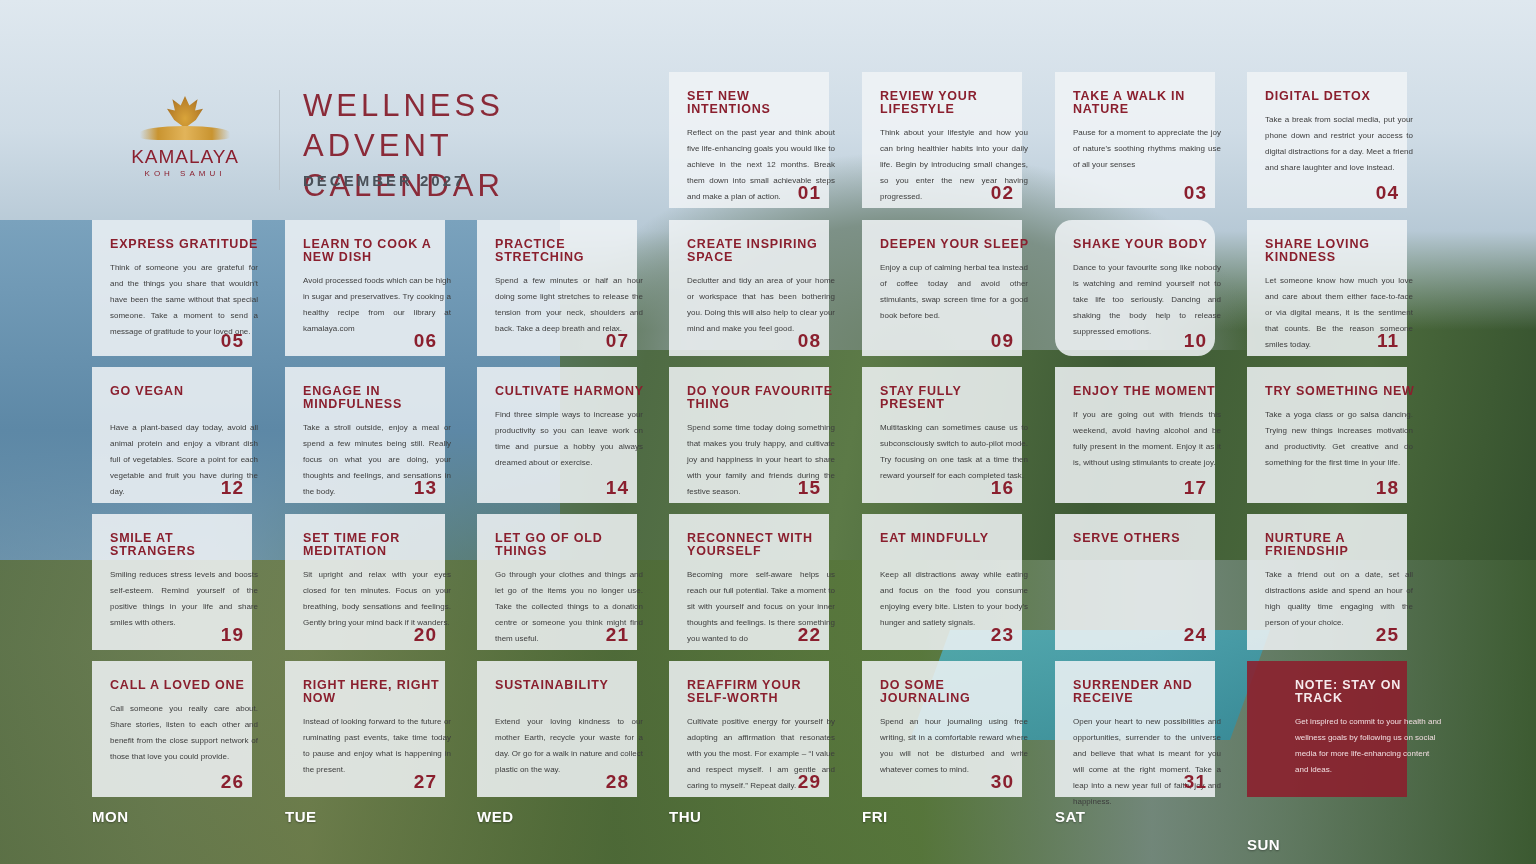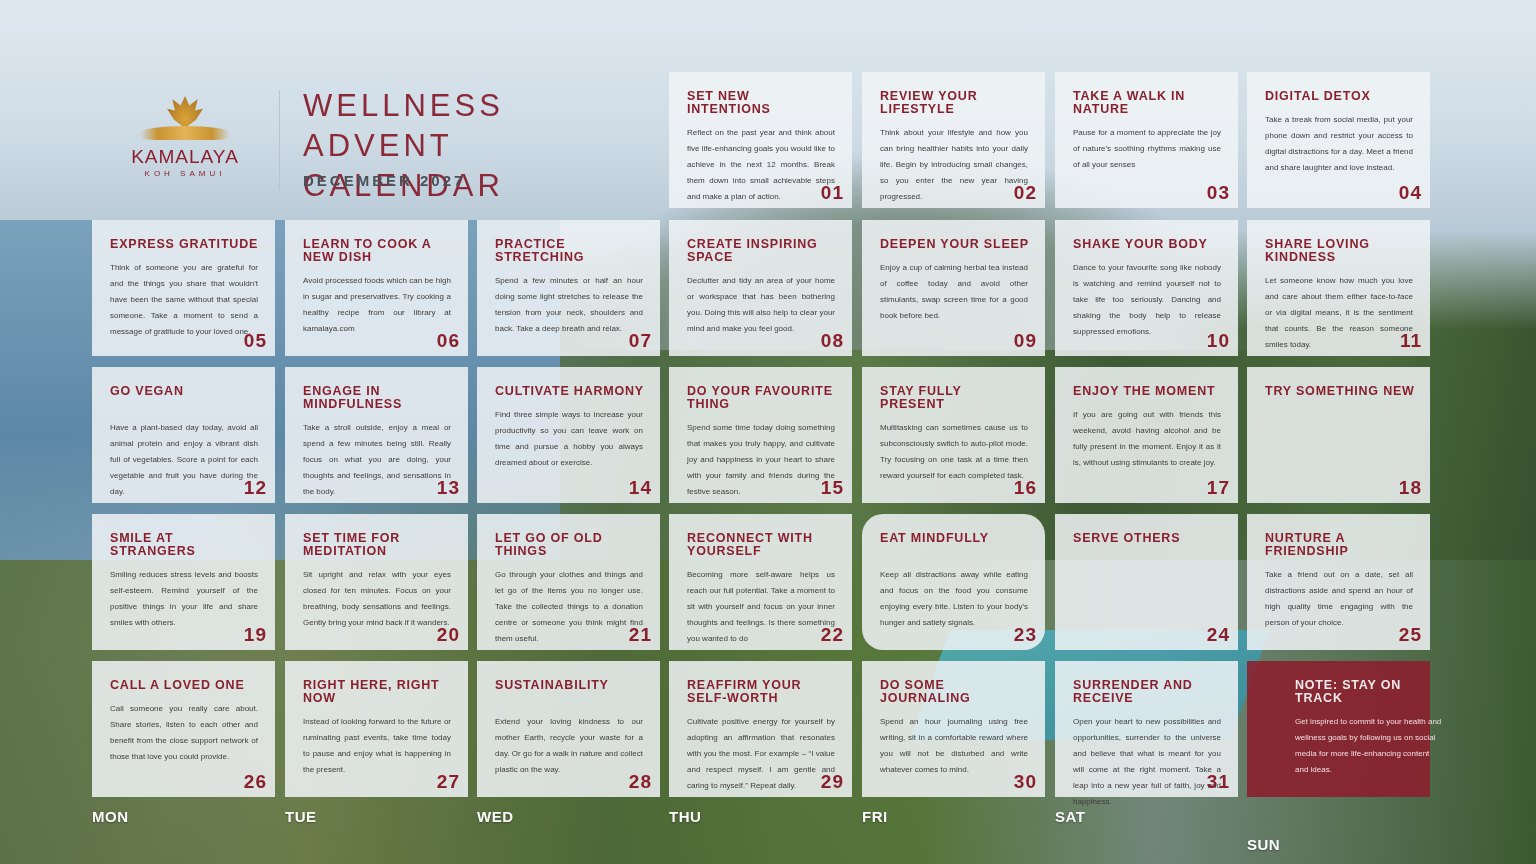--- a/index.html
+++ b/index.html
@@ -47,21 +47,21 @@
     background: linear-gradient(90deg, rgba(201,148,48,0) 0%, #c99430 20%, #e2b45a 50%, #c99430 80%, rgba(201,148,48,0) 100%);
     border-radius: 50% 50% 20% 20%;
   }
   .logo-name { font-family:"Liberation Sans", sans-serif; font-size:19px; color:#8a1f2e; letter-spacing:1px; margin-top:4px; }
   .logo-sub { font-size:8px; color:#8a1f2e; letter-spacing:4px; margin-top:1px; }
   .divider { position:absolute; left:187px; top:4px; width:1px; height:100px; background:#b9c3cb; }
   .title { position:absolute; left:211px; top:0; font-size:31px; font-weight:300; color:#8a2a38; letter-spacing:4px; line-height:40px; }
   .subtitle { position:absolute; left:211px; top:86px; font-size:15px; font-weight:bold; color:#4a5159; letter-spacing:3px; }
 
   .card {
-    position:absolute; width:183px; height:136px;
+    position:absolute; width:160px; height:136px;
     background: rgba(240,243,246,0.86);
     padding:18px 18px 0 18px;
   }
   .card .ct { font-weight:bold; font-size:12.5px; line-height:13px; color:#8a1f2e; letter-spacing:0.8px; text-transform:uppercase; width:150px; }
   .card .cb { font-size:8px; line-height:16px; color:#3d3d3d; margin-top:9px; text-align:justify; width:148px; font-family:"Liberation Sans", sans-serif; }
   .card .cn { position:absolute; right:8px; bottom:4px; font-size:19px; font-weight:bold; color:#8a1f2e; letter-spacing:1px; }
   .card.note { background: rgba(140,30,44,0.88); }
   .card.note .ct { color:#f6eaec; }
   .card.note .cb { color:#f0dde0; text-align:left; }
 
@@ -132,21 +132,21 @@
 <div class="card" style="left:669px;top:220px;">
   <div class="ct">CREATE INSPIRING SPACE</div>
   <div class="cb">Declutter and tidy an area of your home or workspace that has been bothering you. Doing this will also help to clear your mind and make you feel good.</div>
   <div class="cn">08</div>
 </div>
 <div class="card" style="left:862px;top:220px;">
   <div class="ct">DEEPEN YOUR SLEEP</div>
   <div class="cb">Enjoy a cup of calming herbal tea instead of coffee today and avoid other stimulants, swap screen time for a good book before bed.</div>
   <div class="cn">09</div>
 </div>
-<div class="card" style="left:1055px;top:220px;">
+<div class="card" style="left:1055px;top:220px;border-radius:17px;">
   <div class="ct">SHAKE YOUR BODY</div>
   <div class="cb">Dance to your favourite song like nobody is watching and remind yourself not to take life too seriously. Dancing and shaking the body help to release suppressed emotions.</div>
   <div class="cn">10</div>
 </div>
 <div class="card" style="left:1247px;top:220px;">
   <div class="ct">SHARE LOVING KINDNESS</div>
   <div class="cb">Let someone know how much you love and care about them either face-to-face or via digital means, it is the sentiment that counts. Be the reason someone smiles today.</div>
   <div class="cn">11</div>
 </div>
 
@@ -175,20 +175,21 @@
   <div class="cb">Multitasking can sometimes cause us to subconsciously switch to auto-pilot mode. Try focusing on one task at a time then reward yourself for each completed task.</div>
   <div class="cn">16</div>
 </div>
 <div class="card" style="left:1055px;top:367px;">
   <div class="ct">ENJOY THE MOMENT</div>
   <div class="cb">If you are going out with friends this weekend, avoid having alcohol and be fully present in the moment. Enjoy it as it is, without using stimulants to create joy.</div>
   <div class="cn">17</div>
 </div>
 <div class="card" style="left:1247px;top:367px;">
   <div class="ct">TRY SOMETHING NEW</div>
+  <div class="cb">Take a yoga class or go salsa dancing. Trying new things increases motivation and productivity. Get creative and do something for the first time in your life.</div>
   <div class="cn">18</div>
 </div>
 
 <div class="card" style="left:92px;top:514px;">
   <div class="ct">SMILE AT STRANGERS</div>
   <div class="cb">Smiling reduces stress levels and boosts self-esteem. Remind yourself of the positive things in your life and share smiles with others.</div>
   <div class="cn">19</div>
 </div>
 <div class="card" style="left:285px;top:514px;">
   <div class="ct">SET TIME FOR MEDITATION</div>
@@ -198,21 +199,21 @@
 <div class="card" style="left:477px;top:514px;">
   <div class="ct">LET GO OF OLD THINGS</div>
   <div class="cb">Go through your clothes and things and let go of the items you no longer use. Take the collected things to a donation centre or someone you think might find them useful.</div>
   <div class="cn">21</div>
 </div>
 <div class="card" style="left:669px;top:514px;">
   <div class="ct">RECONNECT WITH YOURSELF</div>
   <div class="cb">Becoming more self-aware helps us reach our full potential. Take a moment to sit with yourself and focus on your inner thoughts and feelings. Is there something you wanted to do</div>
   <div class="cn">22</div>
 </div>
-<div class="card" style="left:862px;top:514px;border-radius:21px;">
+<div class="card" style="left:862px;top:514px;">
   <div class="ct">EAT MINDFULLY</div>
   <div class="cb" style="margin-top:22px;">Keep all distractions away while eating and focus on the food you consume enjoying every bite. Listen to your body's hunger and satiety signals.</div>
   <div class="cn">23</div>
 </div>
 <div class="card" style="left:1055px;top:514px;">
   <div class="ct">SERVE OTHERS</div>
   <div class="cn">24</div>
 </div>
 <div class="card" style="left:1247px;top:514px;">
   <div class="ct">NURTURE A FRIENDSHIP</div>

